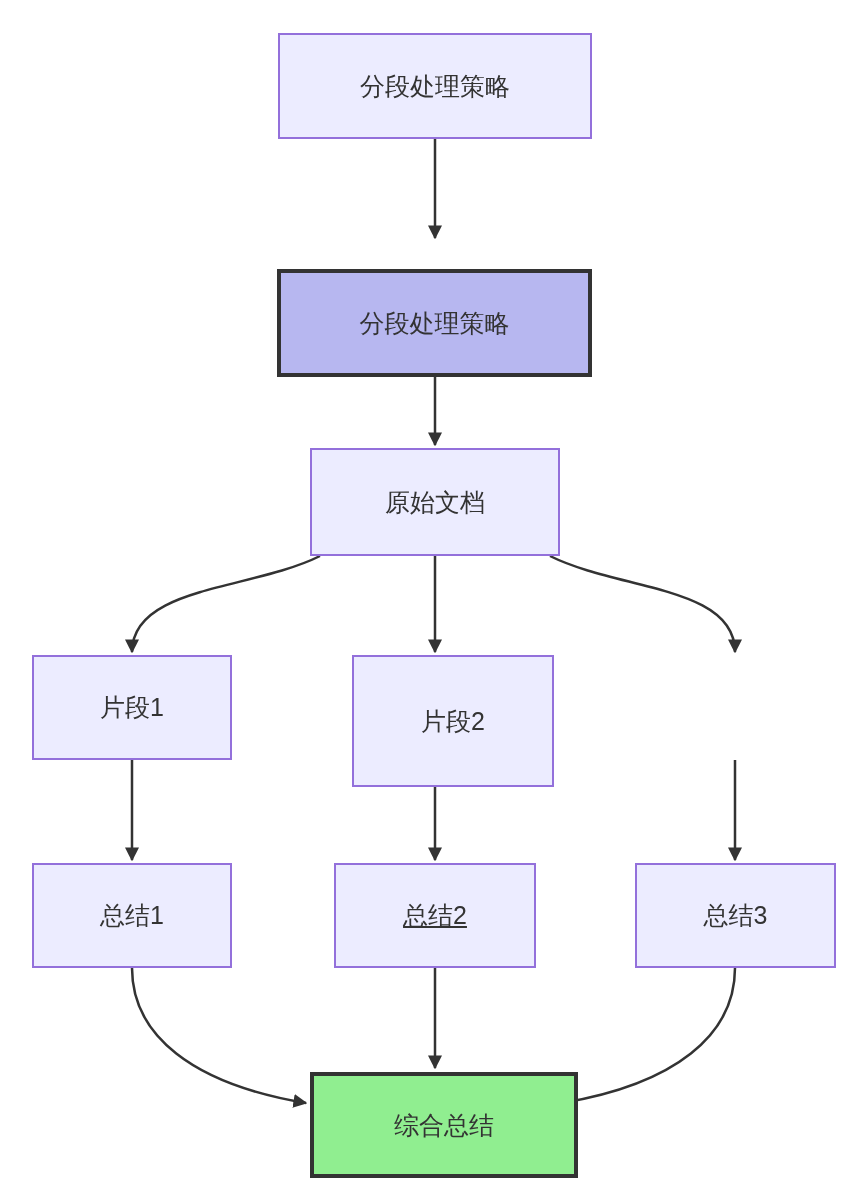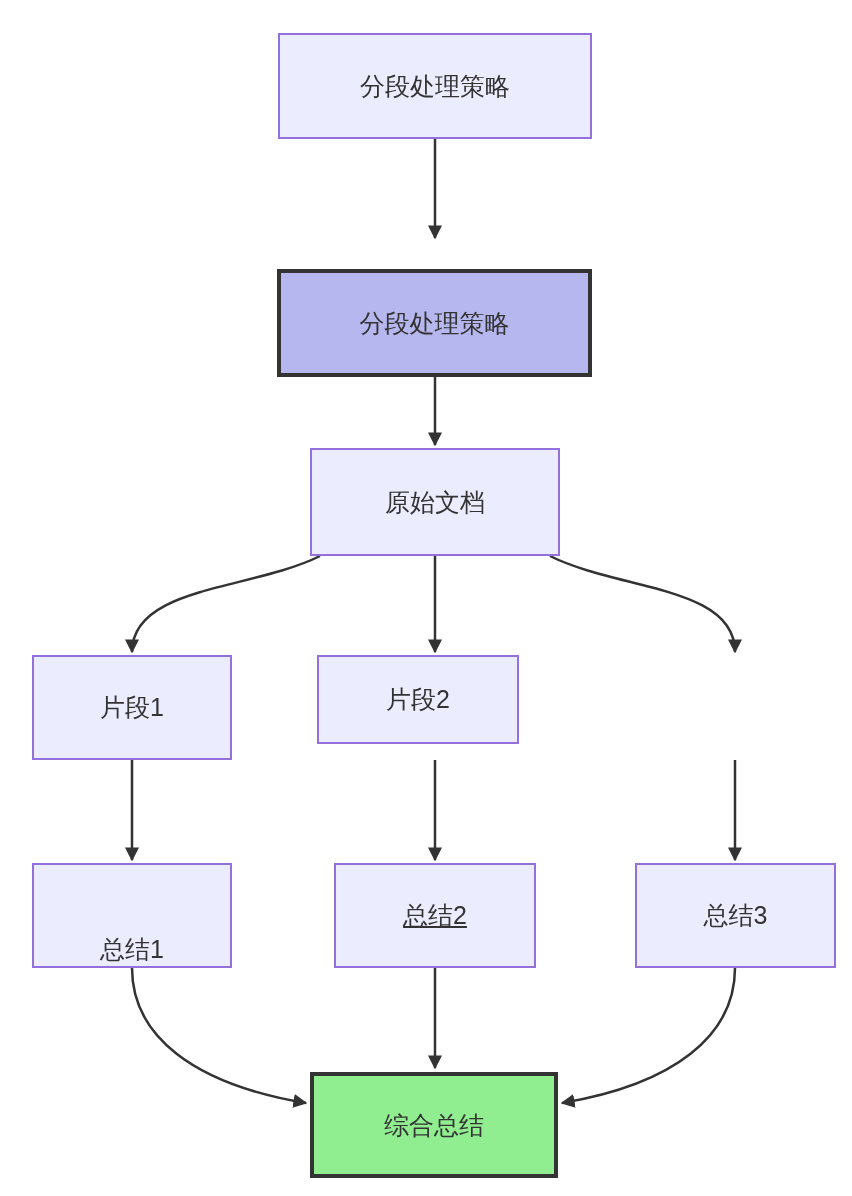--- a/index.html
+++ b/index.html
@@ -96,34 +96,34 @@
   </div>
 
   <div class="node" style="left:310px; top:448px; width:250px; height:108px;text-align:right;">
     <span>原始文档</span>
   </div>
 
   <div class="node" style="left:32px; top:655px; width:200px; height:105px;">
     <span>片段1</span>
   </div>
 
-  <div class="node" style="left:317px; top:655px; width:202px; height:89px;align-items:center;">
+  <div class="node" style="left:352px; top:655px; width:202px; height:132px;align-items:center;">
     <span>片段2</span>
   </div>
 
 
-  <div class="node" style="left:32px; top:863px; width:200px; height:105px;align-items:flex-end;">
+  <div class="node" style="left:32px; top:863px; width:200px; height:105px;">
     <span>总结1</span>
   </div>
 
   <div class="node" style="left:334px; top:863px; width:202px; height:105px;text-decoration:underline;">
     <span>总结2</span>
   </div>
 
   <div class="node" style="left:635px; top:863px; width:201px; height:105px;">
     <span>总结3</span>
   </div>
 
-  <div class="node result" style="left:310px; top:1072px; width:248px; height:106px;">
+  <div class="node result" style="left:310px; top:1072px; width:268px; height:106px;">
     <span>综合总结</span>
   </div>
 
 </div>
 
 </body></html>

